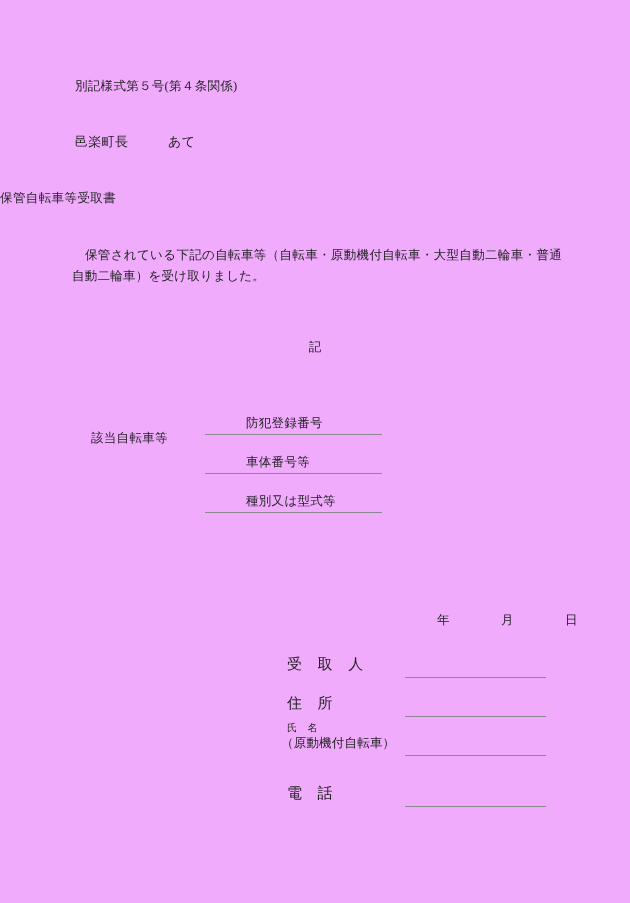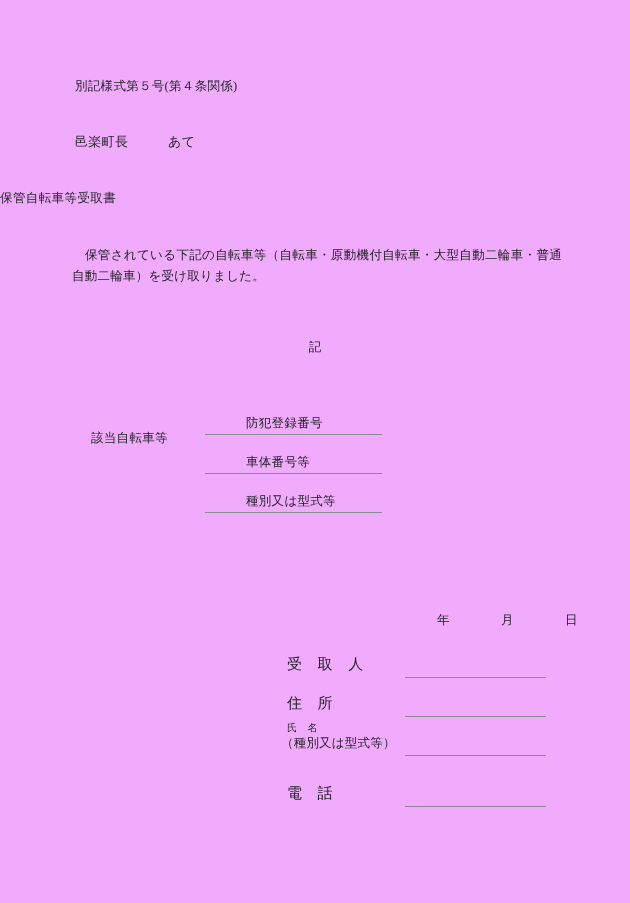--- a/index.html
+++ b/index.html
@@ -222,21 +222,21 @@
       <span class="sig-blank"></span>
     </div>
 
     <div class="sig-row sig-row-1">
       <span class="sig-label">住　所</span>
       <span class="sig-blank"></span>
     </div>
 
     <div class="sig-row sig-row-2">
       <span class="sig-label-upper">氏　名</span>
-      <span class="sig-sublabel">（種別又は型式等）</span>
+      <span class="sig-sublabel">（原動機付自転車）</span>
       <span class="sig-blank"></span>
     </div>
 
     <div class="sig-row sig-row-3">
       <span class="sig-label">電　話</span>
       <span class="sig-blank"></span>
     </div>
   </div>
 
 </div>

